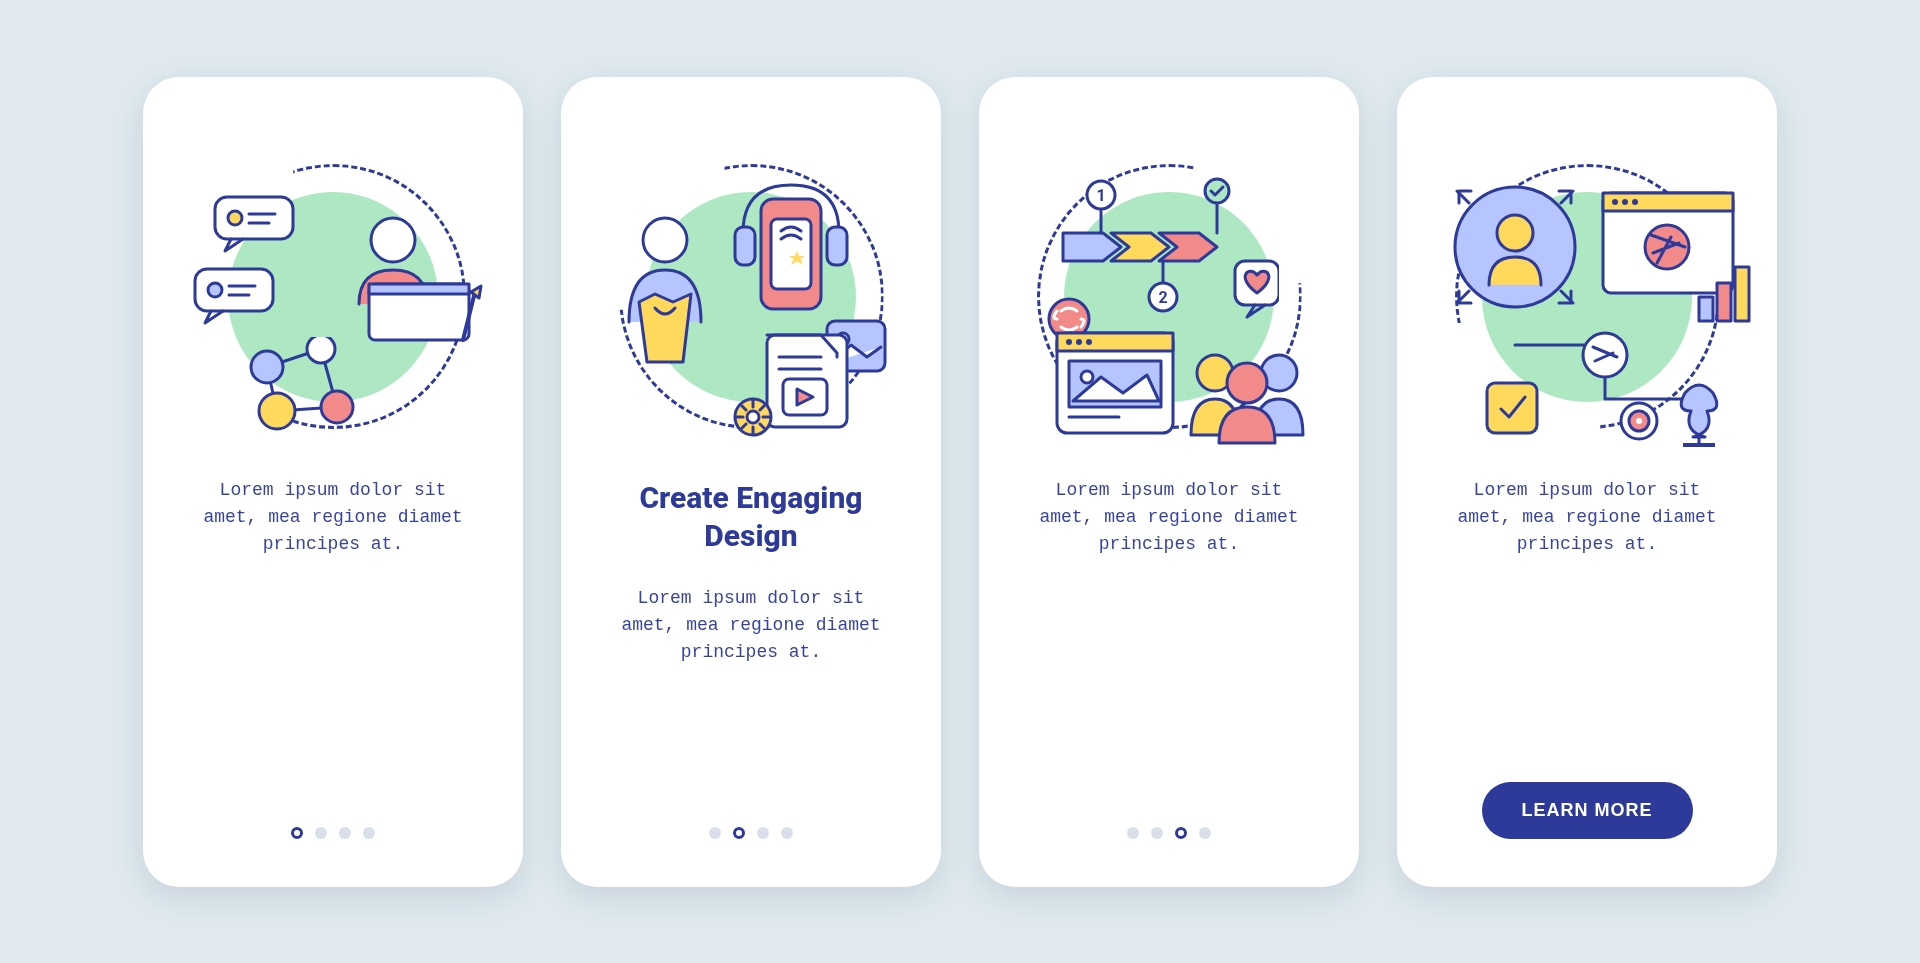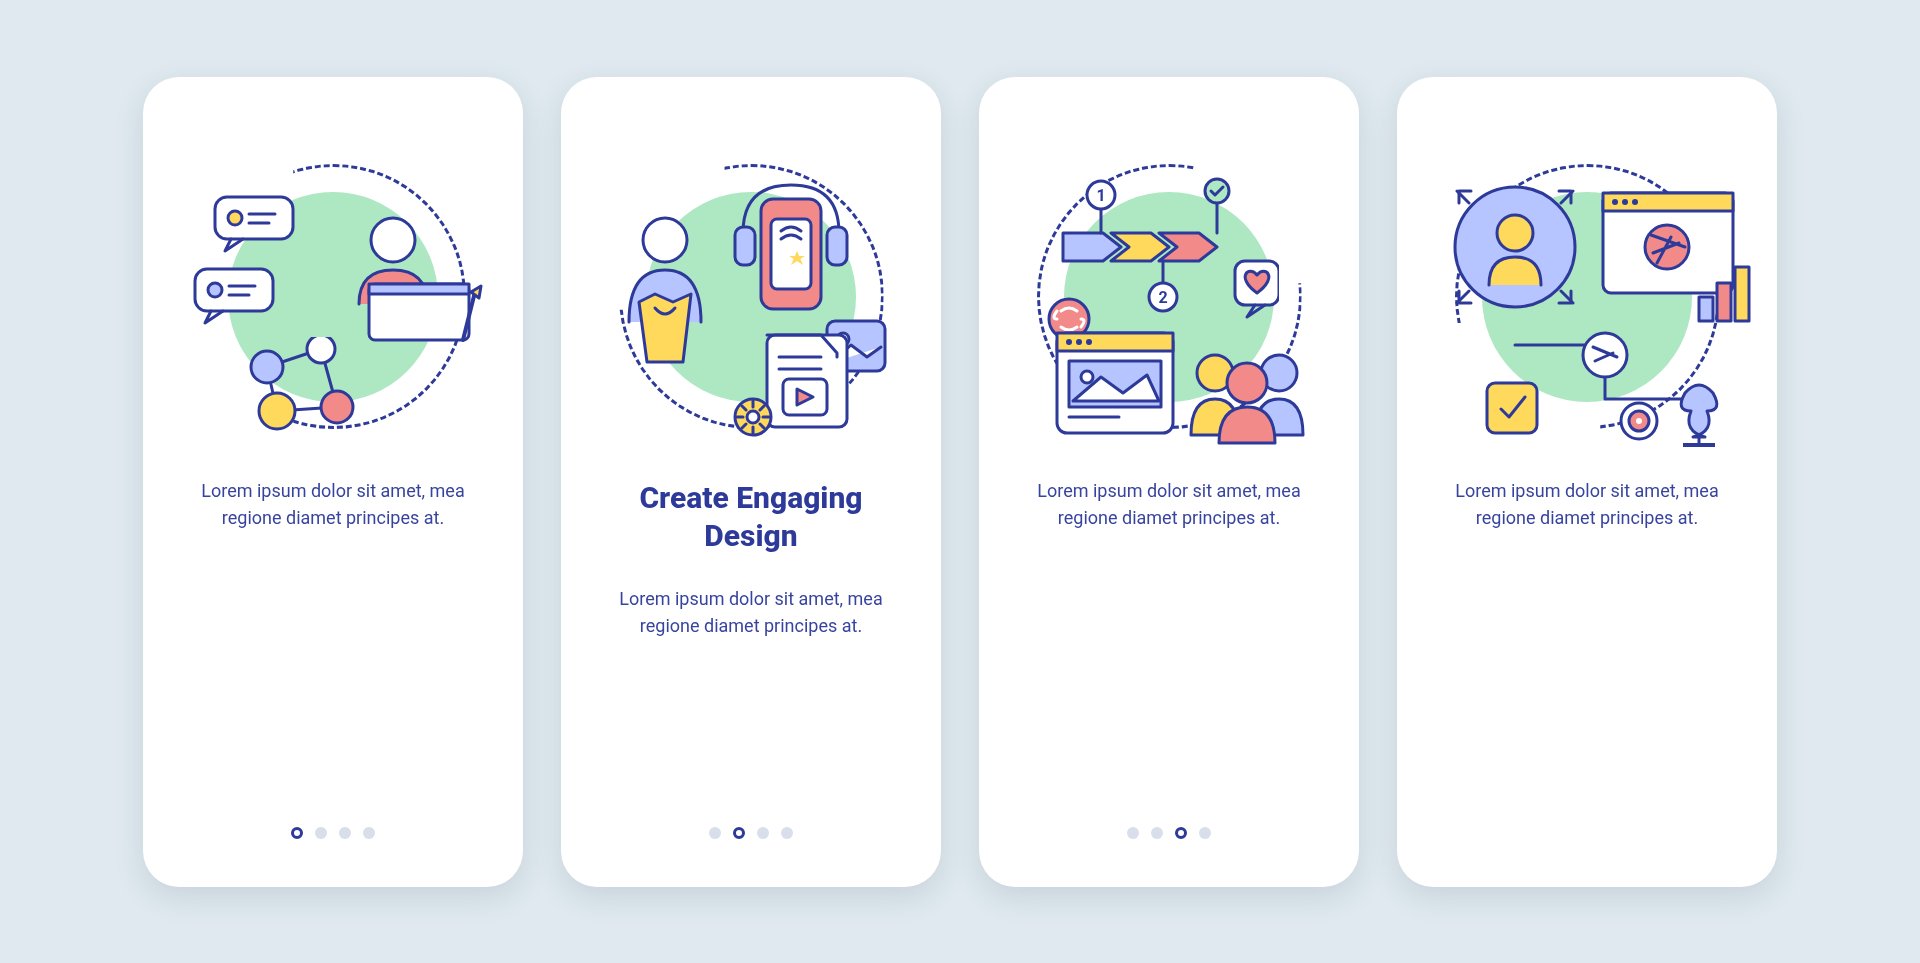--- a/index.html
+++ b/index.html
@@ -66,20 +66,21 @@
     justify-content: center;
     margin-bottom: 28px;
     padding: 0 8px;
   }
   .card-desc {
     color: #2d3a9a;
     font-size: 18px;
     line-height: 1.5;
     opacity: .95;
     padding: 0 10px;
+    font-family: Liberation Mono, monospace;
   }
   .spacer { flex: 1; }
   .dots {
     display: flex;
     gap: 12px;
     margin-top: auto;
   }
   .dot {
     width: 12px;
     height: 12px;
@@ -317,15 +318,16 @@
         <circle cx="162" cy="94" r="18" fill="#fff"></circle>
         <circle cx="162" cy="94" r="10" fill="#f28a8a"></circle>
         <circle cx="162" cy="94" r="3" fill="#fff" stroke="none"></circle>
         <path d="M228 110 Q206 104 214 84 Q198 84 208 66 Q222 50 236 66 Q246 84 230 84 Q238 104 216 110 Z" fill="#b6c4ff"></path>
         <line x1="222" y1="110" x2="222" y2="118"></line>
         <rect x="206" y="116" width="32" height="4" fill="#2d3a9a" stroke="none"></rect>
       </svg>
     </div>
     <p class="card-desc">Lorem ipsum dolor sit amet, mea regione diamet principes at.</p>
     <div class="spacer"></div>
+    <button class="cta">LEARN MORE</button>
   </div>
 
 </div>
 
 </body></html>

